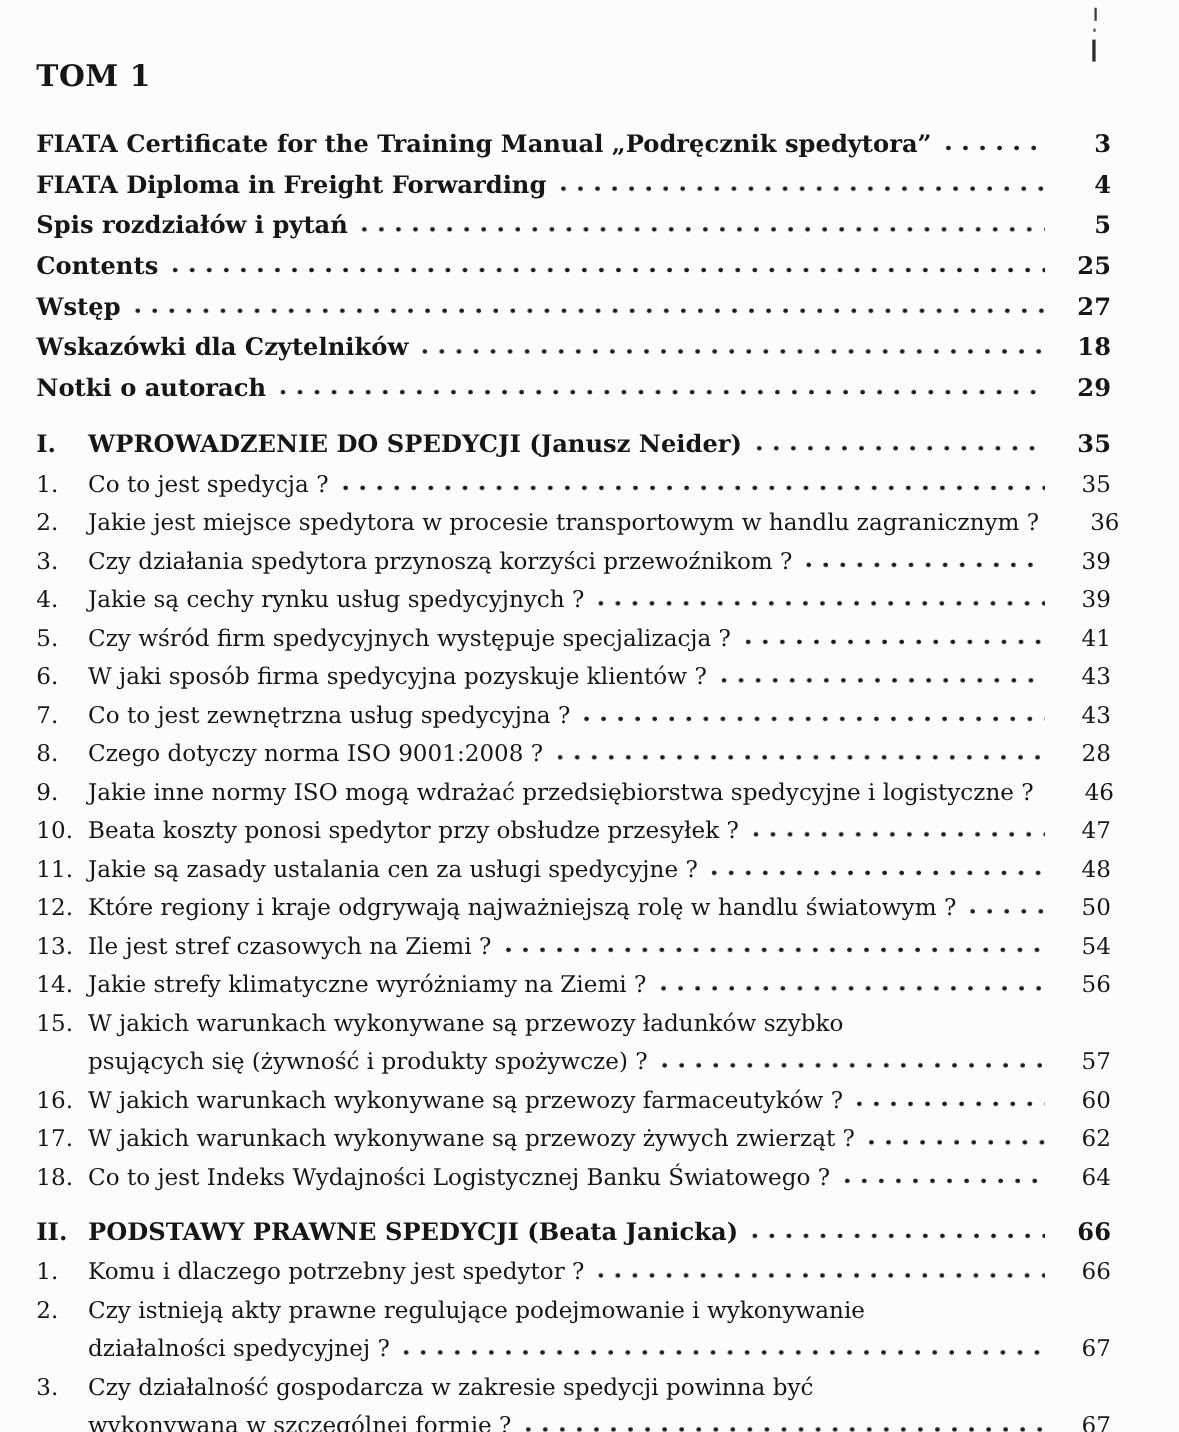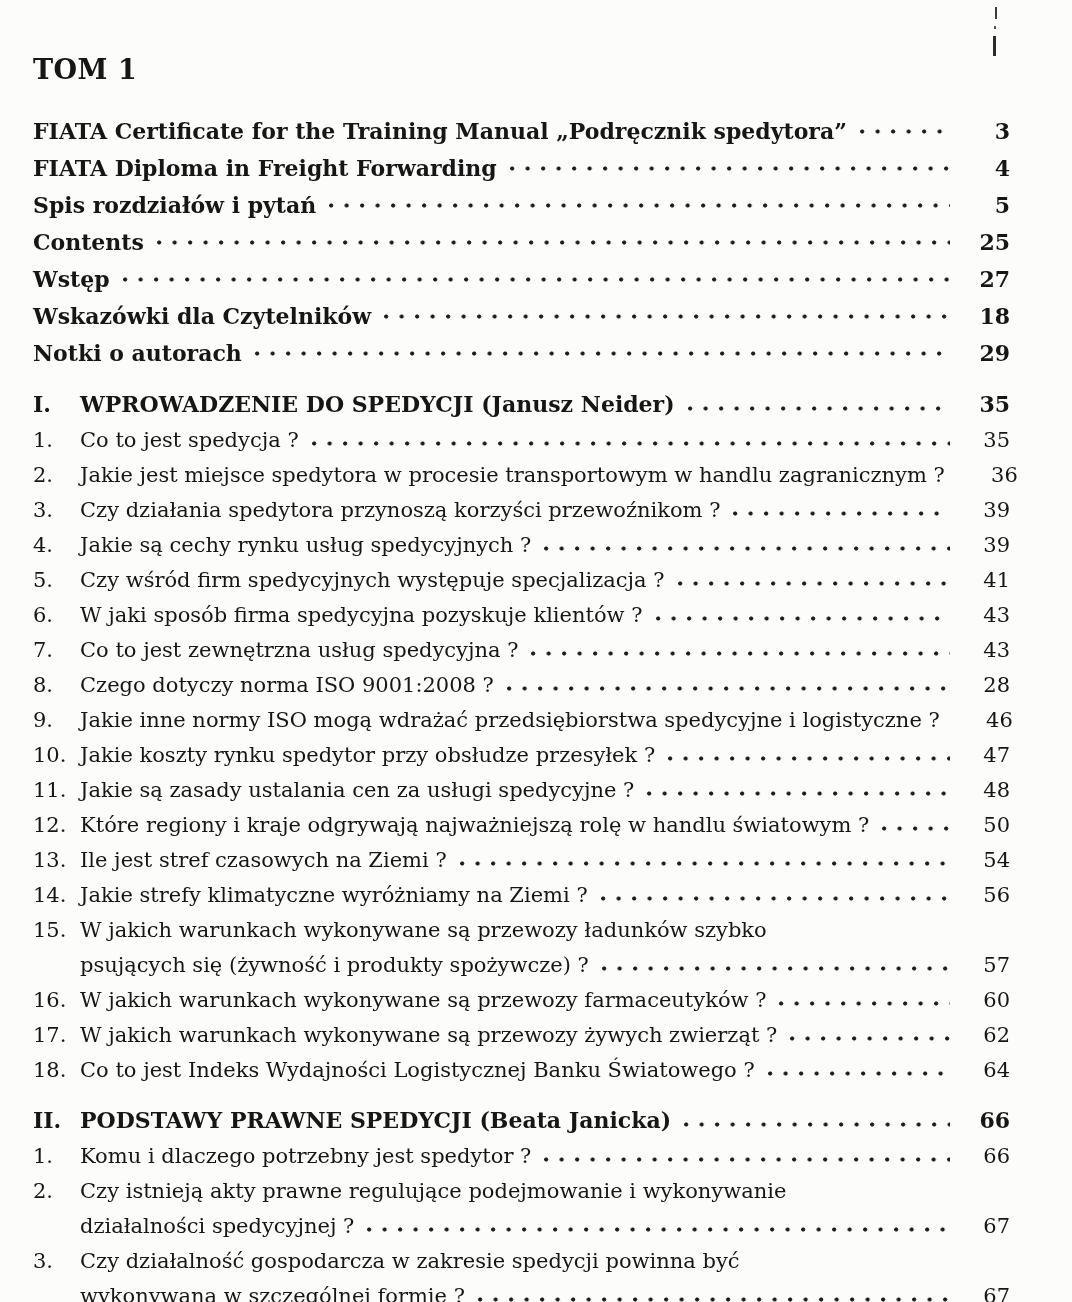--- a/index.html
+++ b/index.html
@@ -25,21 +25,21 @@
     margin: 10px 0 28px 0;
   }
   .row {
     display: flex;
     align-items: baseline;
     height: 35px;
     line-height: 35px;
     font-size: 21px;
     white-space: nowrap;
   }
-  .front .row { height: 37px; line-height: 37px; align-items: center; }
+  .front .row { height: 37px; line-height: 37px; }
   .row.bold { font-weight: bold; font-size: 22px; }
   .row.header { margin-top: 14px; height: 37px; line-height: 37px; }
   .num { flex: none; width: 47px; }
   .txt { flex: none; }
   .leader {
     flex: 1 1 0;
     min-width: 0;
     height: 7px;
     margin: 0 14px 0 13px;
     background-image: radial-gradient(circle at 2.2px 3.5px, #1c1c1c 1.7px, rgba(0,0,0,0) 2.4px);
@@ -165,21 +165,21 @@
     <span class="pg">28</span>
   </div>
         <div class="row">
     <span class="num">9.</span>
     <span class="txt">Jakie inne normy ISO mogą wdrażać przedsiębiorstwa spedycyjne i logistyczne ?</span>
     <span class="leader"></span>
     <span class="pg">46</span>
   </div>
         <div class="row">
     <span class="num">10.</span>
-    <span class="txt">Jakie koszty rynku spedytor przy obsłudze przesyłek ?</span>
+    <span class="txt">Beata koszty ponosi spedytor przy obsłudze przesyłek ?</span>
     <span class="leader"></span>
     <span class="pg">47</span>
   </div>
         <div class="row">
     <span class="num">11.</span>
     <span class="txt">Jakie są zasady ustalania cen za usługi spedycyjne ?</span>
     <span class="leader"></span>
     <span class="pg">48</span>
   </div>
         <div class="row">

